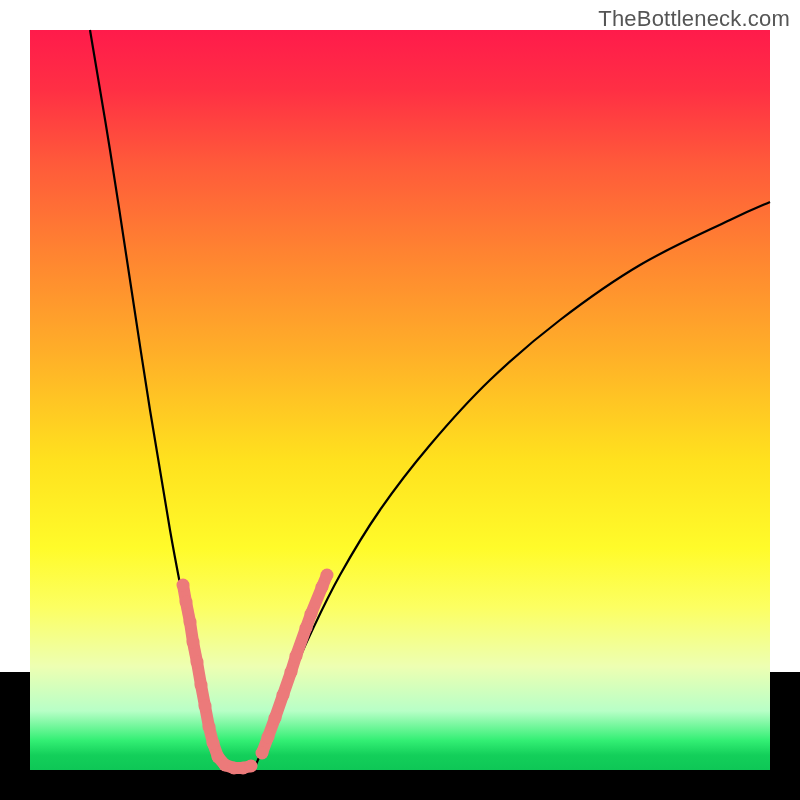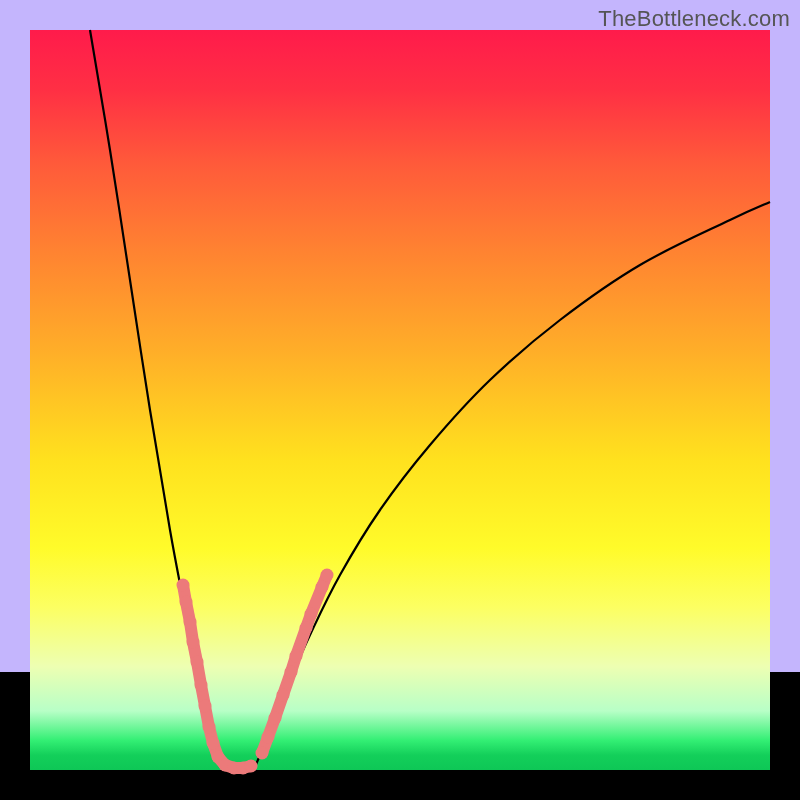--- a/index.html
+++ b/index.html
@@ -1,16 +1,16 @@
 <!DOCTYPE html>
 <html><head>
 <meta charset="utf-8">
 <style>
 html,body{margin:0;padding:0;width:800px;height:800px;overflow:hidden;background:#000;font-family:Arial,Helvetica,sans-serif}
-.frame{position:absolute;left:0;top:0;width:800px;height:672px;background:#c4b5fd}
+.frame{position:absolute;left:0;top:0;width:800px;height:672px;background:#ffffff}
 .plot{position:absolute;left:30px;top:30px;width:740px;height:740px;background:linear-gradient(to bottom,
   #ff1b4b 0%,
   #ff2f44 8%,
   #ff5a3a 18%,
   #ff8331 30%,
   #ffb028 44%,
   #ffe11e 58%,
   #fffb2a 70%,
   #fcff62 78%,
   #edffb2 86%,

